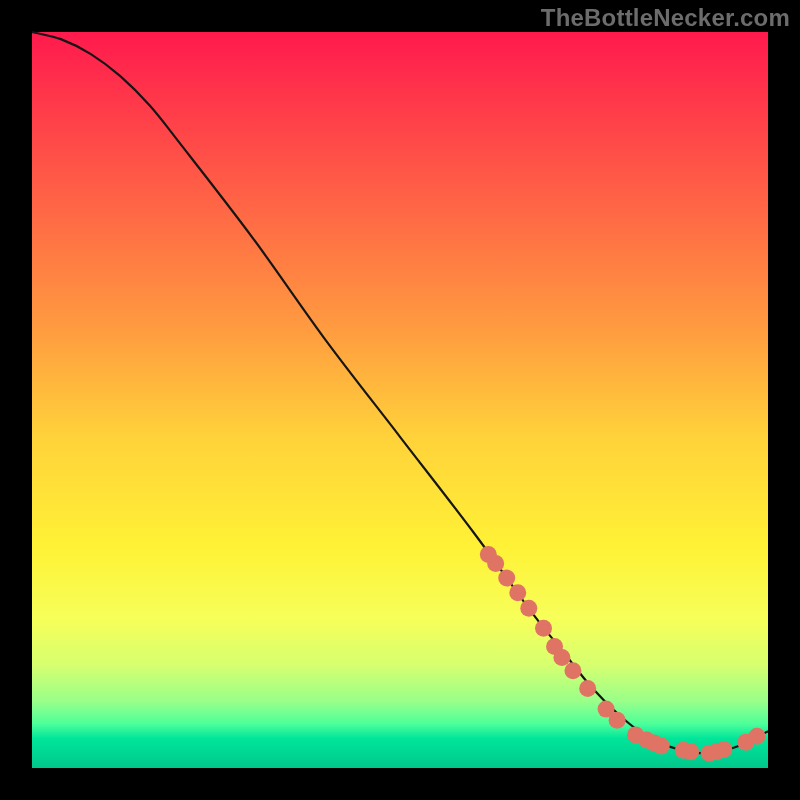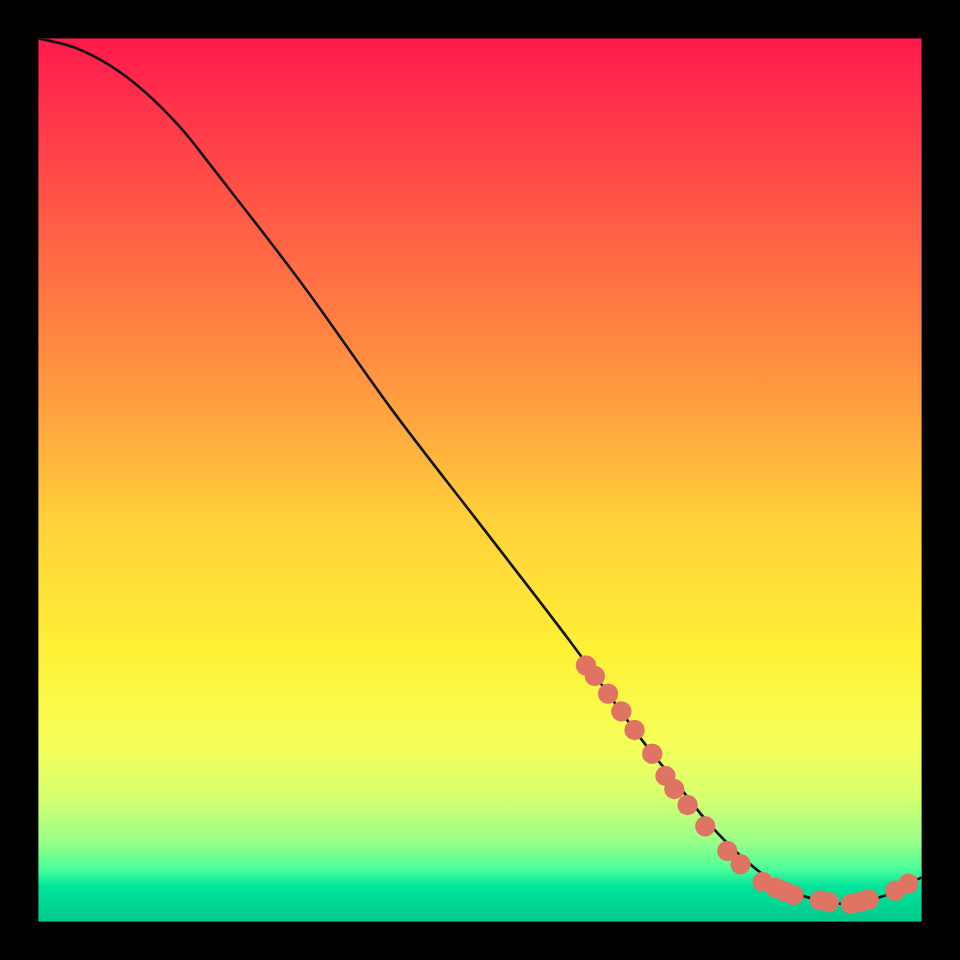--- a/index.html
+++ b/index.html
@@ -54,20 +54,21 @@
   }
   .dot {
     fill: #e07464;
     stroke: none;
   }
 </style>
 </head>
 <body>
 
 <div class="stage">
+  <div class="watermark">TheBottleNecker.com</div>
   <div class="plot-area">
     <svg class="curve" viewBox="0 0 736 736" preserveAspectRatio="none">
       <path id="curvePath" class="curve-path" d="M 0 0 C 4.906666666666667 1.226666666666669, 19.626666666666665 3.680000000000007, 29.44 7.360000000000014 C 39.25333333333334 11.04000000000002, 49.06666666666667 15.946666666666697, 58.88 22.08000000000004 C 68.69333333333333 28.213333333333384, 78.50666666666666 35.573333333333416, 88.32 44.16000000000008 C 98.13333333333333 52.74666666666675, 107.94666666666667 62.56000000000004, 117.76 73.60000000000002 C 127.57333333333334 84.64, 130.0266666666667 88.31999999999998, 147.20000000000002 110.39999999999998 C 164.37333333333333 132.48, 196.26666666666665 172.96000000000004, 220.79999999999998 206.08000000000004 C 245.33333333333331 239.20000000000005, 269.8666666666667 276, 294.40000000000003 309.12 C 318.9333333333334 342.24, 343.4666666666667 372.9066666666667, 368 404.8 C 392.5333333333333 436.6933333333333, 419.52 471.04, 441.59999999999997 500.48 C 463.67999999999995 529.9200000000001, 485.76 561.8133333333334, 500.48 581.44 C 515.2 601.0666666666667, 520.1066666666666 605.9733333333334, 529.92 618.24 C 539.7333333333333 630.5066666666667, 549.5466666666666 644, 559.36 655.04 C 569.1733333333334 666.0799999999999, 578.9866666666667 675.8933333333333, 588.8000000000001 684.48 C 598.6133333333335 693.0666666666667, 608.4266666666667 701.04, 618.24 706.56 C 628.0533333333333 712.0799999999999, 637.8666666666666 715.1466666666666, 647.68 717.6 C 657.4933333333333 720.0533333333334, 667.3066666666666 721.8933333333333, 677.12 721.28 C 686.9333333333334 720.6666666666666, 696.7466666666667 717.5999999999999, 706.56 713.92 C 716.3733333333332 710.24, 731.0933333333334 701.6533333333334, 736 699.2"></path>
       <g id="dots">
           <circle cx="456.32" cy="522.56" r="8.5" class="dot"></circle>
           <circle cx="463.68" cy="531.392" r="8.5" class="dot"></circle>
           <circle cx="474.72" cy="546.112" r="8.5" class="dot"></circle>
           <circle cx="485.76000000000005" cy="560.832" r="8.5" class="dot"></circle>
           <circle cx="496.8" cy="576.288" r="8.5" class="dot"></circle>
           <circle cx="511.52" cy="596.16" r="8.5" class="dot"></circle>

